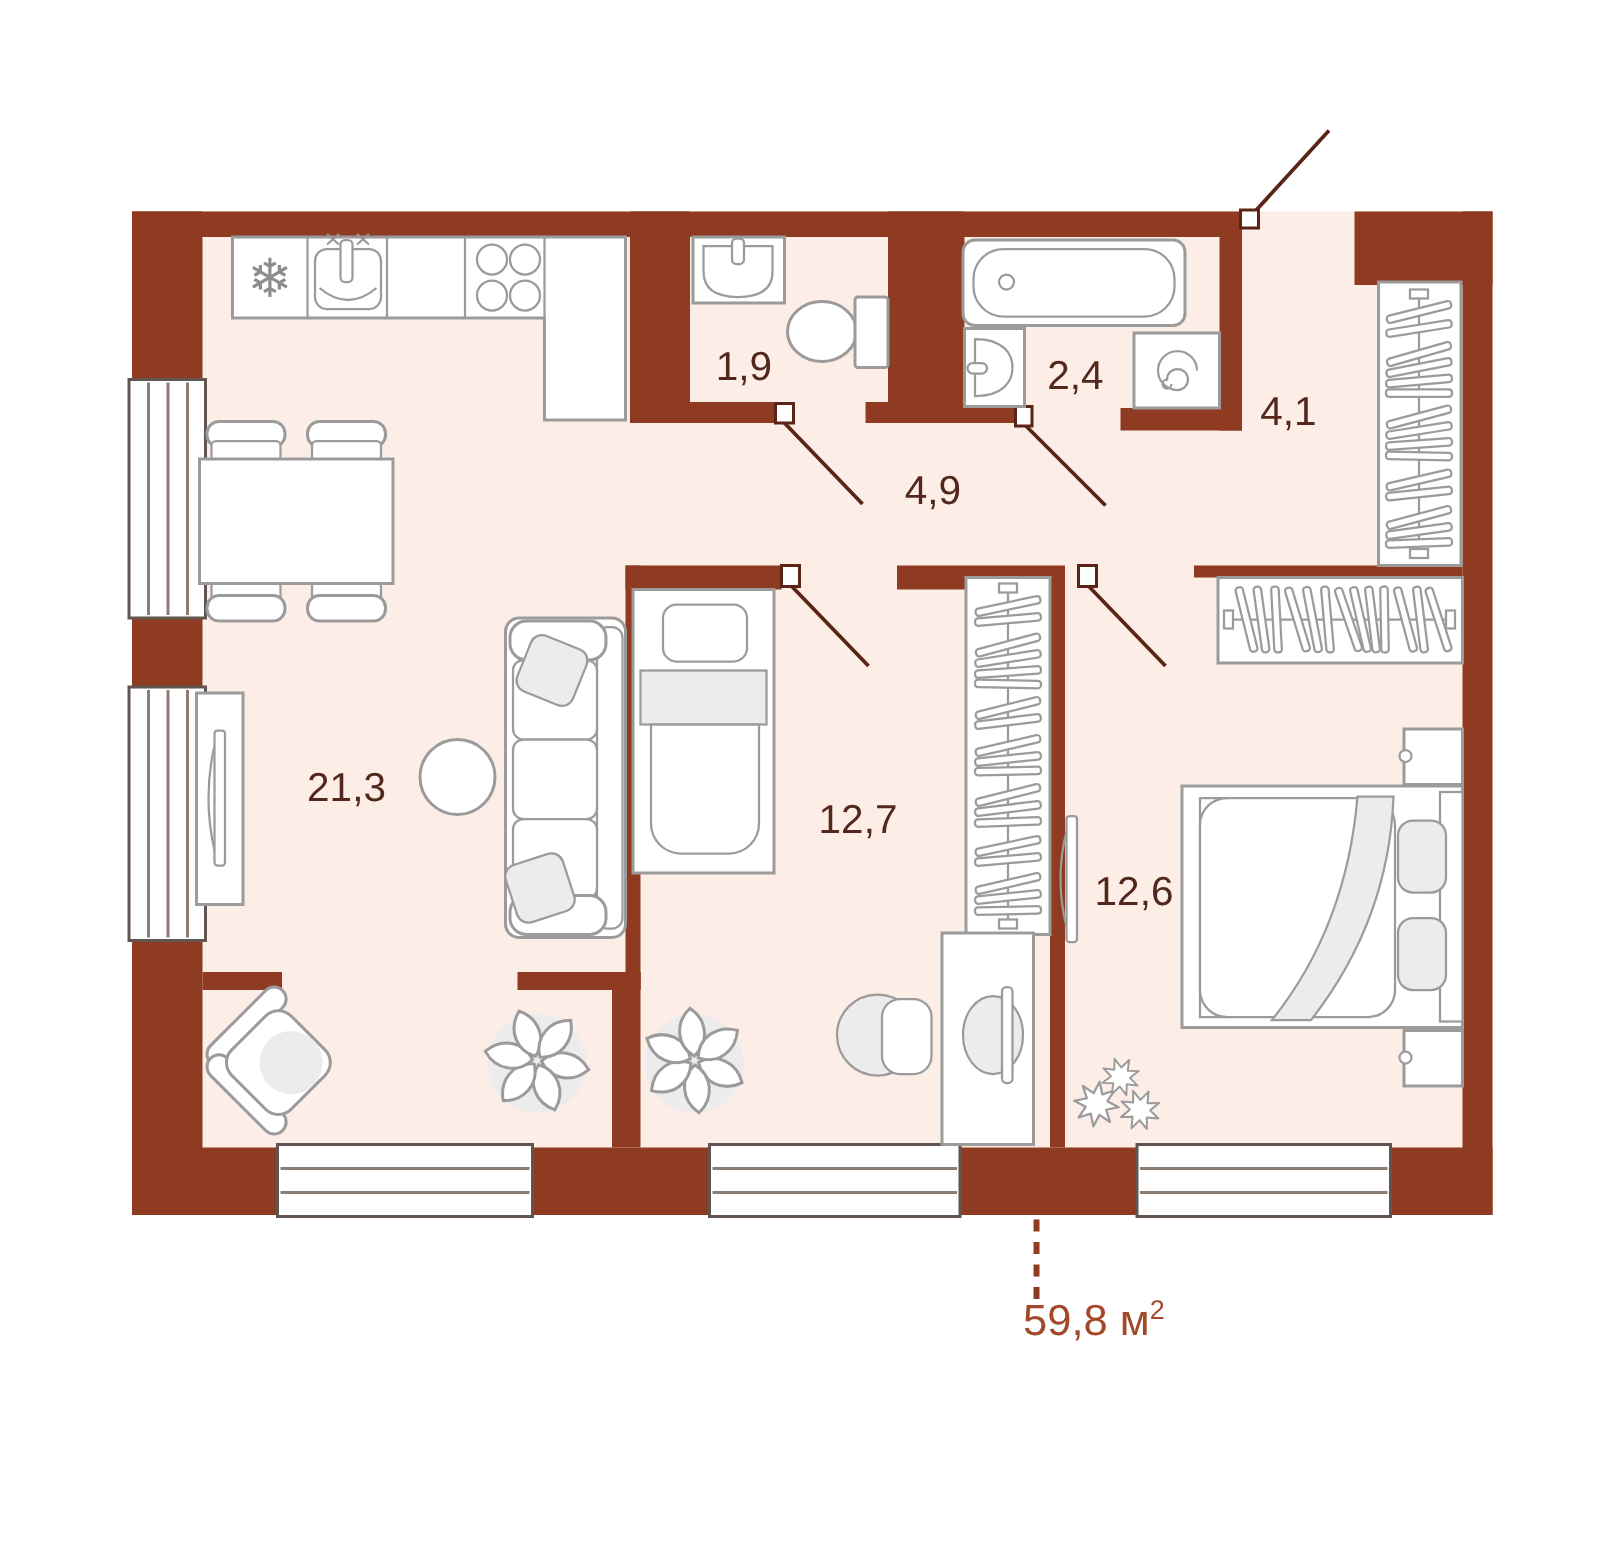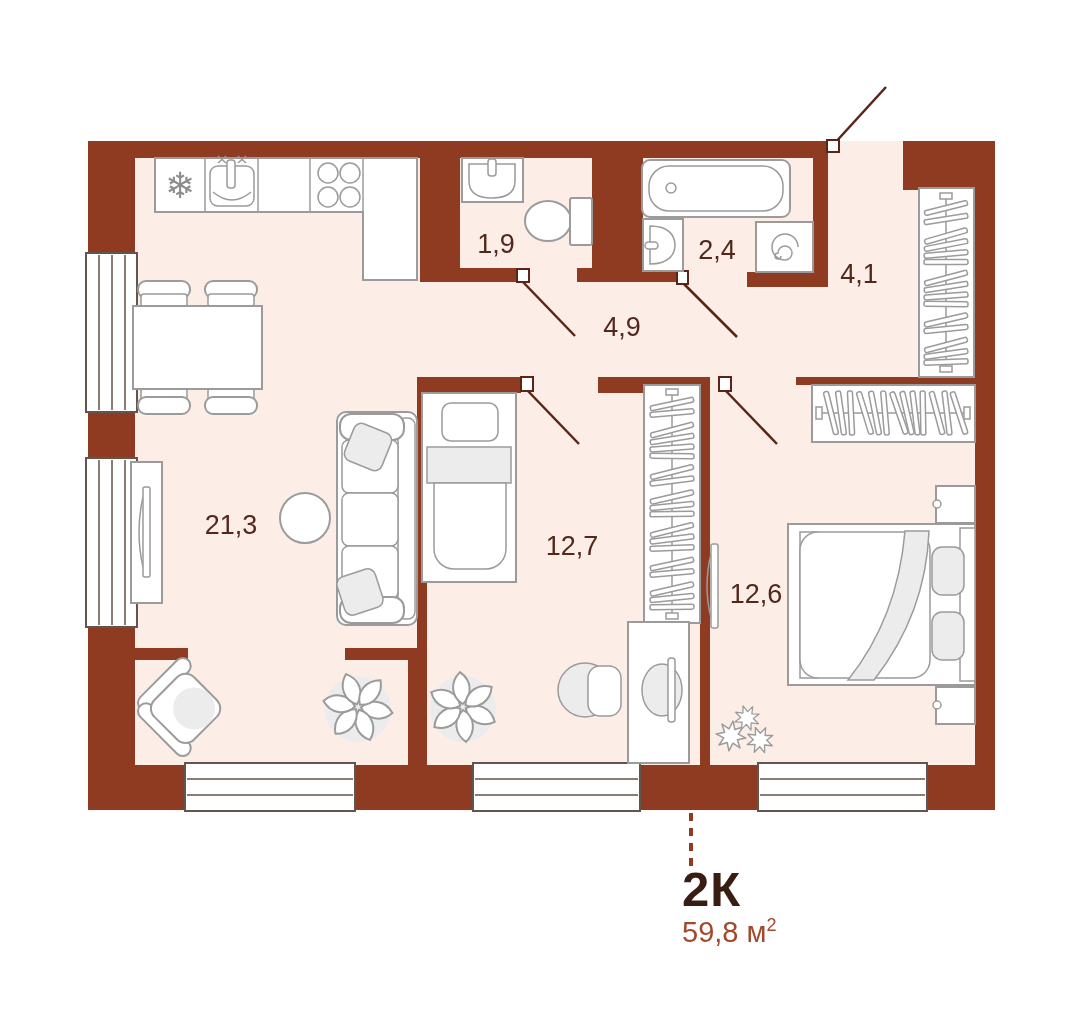--- a/index.html
+++ b/index.html
@@ -344,16 +344,15 @@
     <text class="rlabel" x="622" y="336" text-anchor="middle">4,9</text>
     <text class="rlabel" x="859" y="283" text-anchor="middle">4,1</text>
     <text class="rlabel" x="496" y="253" text-anchor="middle">1,9</text>
     <text class="rlabel" x="717" y="259" text-anchor="middle">2,4</text>
   </g>
 
   <line class="dash" x1="691" y1="813" x2="691" y2="868"></line>
 </svg>
 
 <div class="unit">
-  <div class="unit-type">2К</div>
   <div class="unit-area"><span>59,8 м</span><sup>2</sup></div>
 </div>
 </div>
 
 </body></html>

